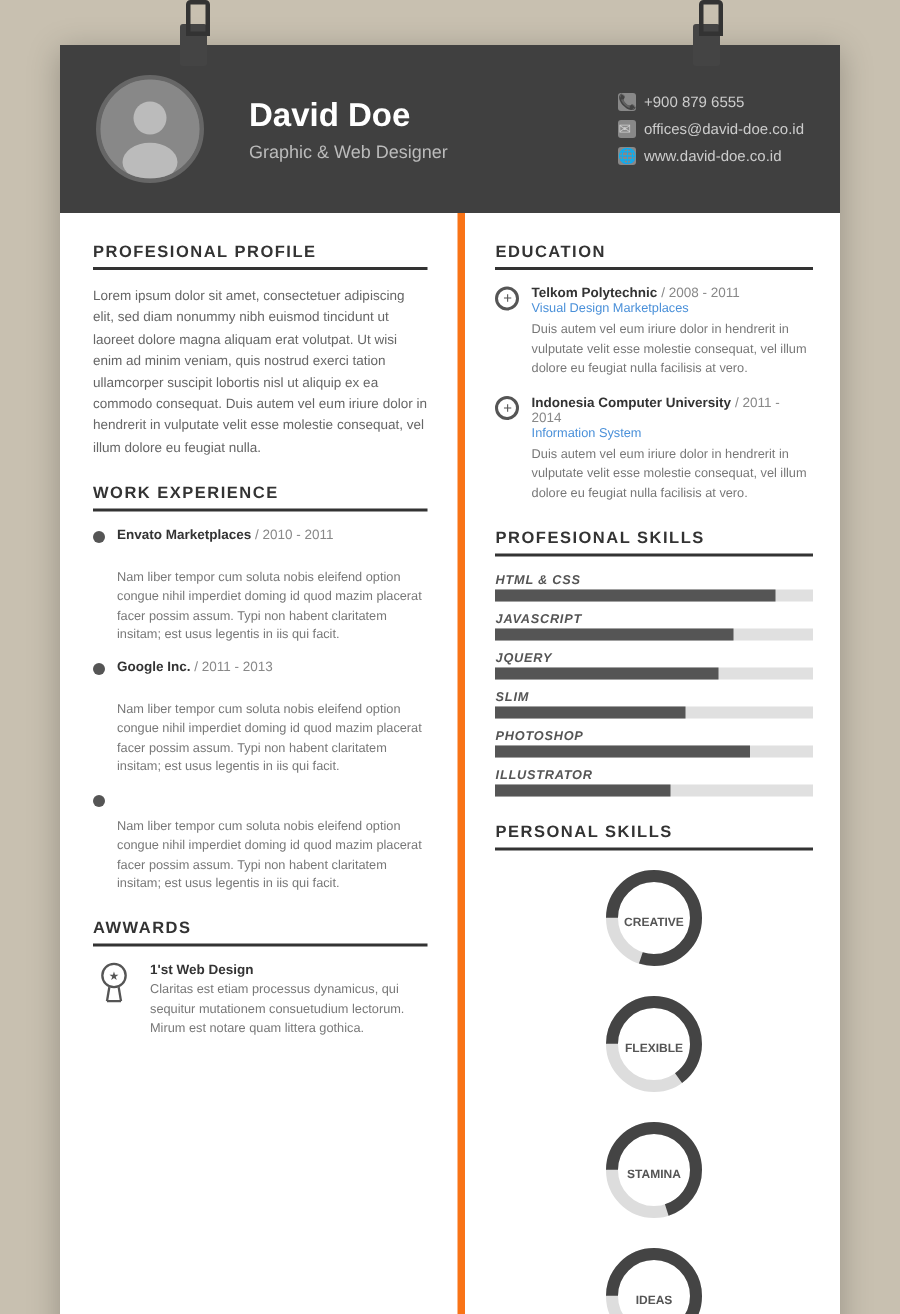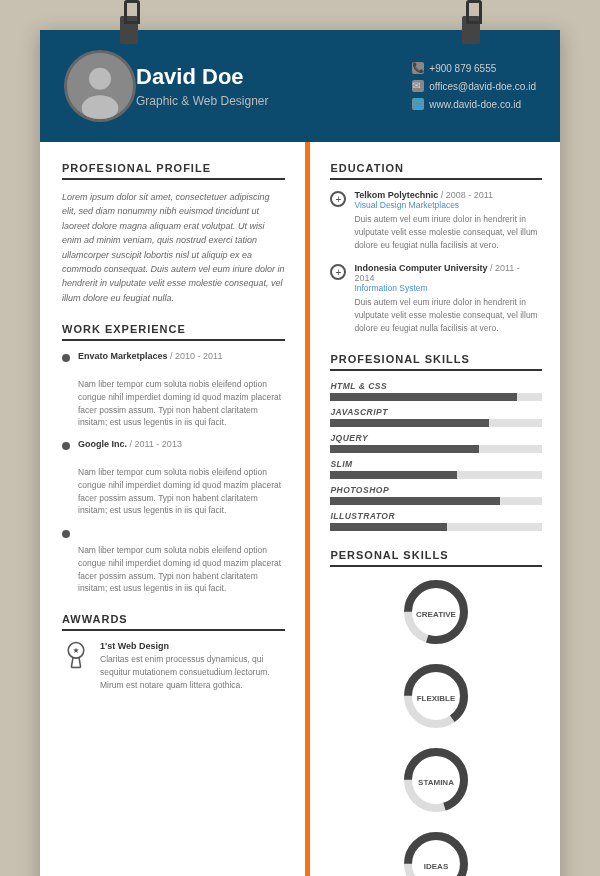--- a/index.html
+++ b/index.html
@@ -42,25 +42,25 @@
     .clip-right { right: 80px; }
 
     .resume {
       background: #fff;
       width: 100%;
       box-shadow: 0 4px 20px rgba(0,0,0,0.25);
     }
 
     
     .resume-header {
-      background: #0c4a6e;
+      background: #404040;
       padding: 20px 24px;
       display: flex;
       align-items: center;
-      gap: 0;
+      gap: 30px;
     }
 
     .avatar-circle {
       width: 72px;
       height: 72px;
       border-radius: 50%;
       background: #888;
       overflow: hidden;
       flex-shrink: 0;
       border: 3px solid #666;
@@ -136,21 +136,20 @@
       margin-bottom: 10px;
     }
 
     .section { margin-bottom: 18px; }
 
     
     .profile-text {
       font-size: 9px;
       color: #666;
       line-height: 1.6;
-      font-style: italic;
     }
 
     
     .work-item {
       display: flex;
       gap: 8px;
       margin-bottom: 10px;
     }
     .work-bullet {
       width: 8px;
@@ -377,21 +376,21 @@
               <div class="award-item">
     <svg class="award-icon" viewBox="0 0 28 36" xmlns="http://www.w3.org/2000/svg">
       <circle cx="14" cy="12" r="10" fill="none" stroke="#555" stroke-width="2"></circle>
       <text x="14" y="16" text-anchor="middle" font-size="10" fill="#555">★</text>
       <line x1="10" y1="22" x2="8" y2="34" stroke="#555" stroke-width="2"></line>
       <line x1="18" y1="22" x2="20" y2="34" stroke="#555" stroke-width="2"></line>
       <line x1="8" y1="34" x2="20" y2="34" stroke="#555" stroke-width="2"></line>
     </svg>
     <div>
       <div class="award-title">1'st Web Design</div>
-      <div class="award-desc">Claritas est enim processus dynamicus, qui sequitur mutationem consuetudium lectorum. Mirum est notare quam littera gothica.</div>
+      <div class="award-desc">Claritas est etiam processus dynamicus, qui sequitur mutationem consuetudium lectorum. Mirum est notare quam littera gothica.</div>
     </div>
   </div>
             </div>
         </div>
 
       </div>
 
       <div class="col-right">
 
         <div class="section">

